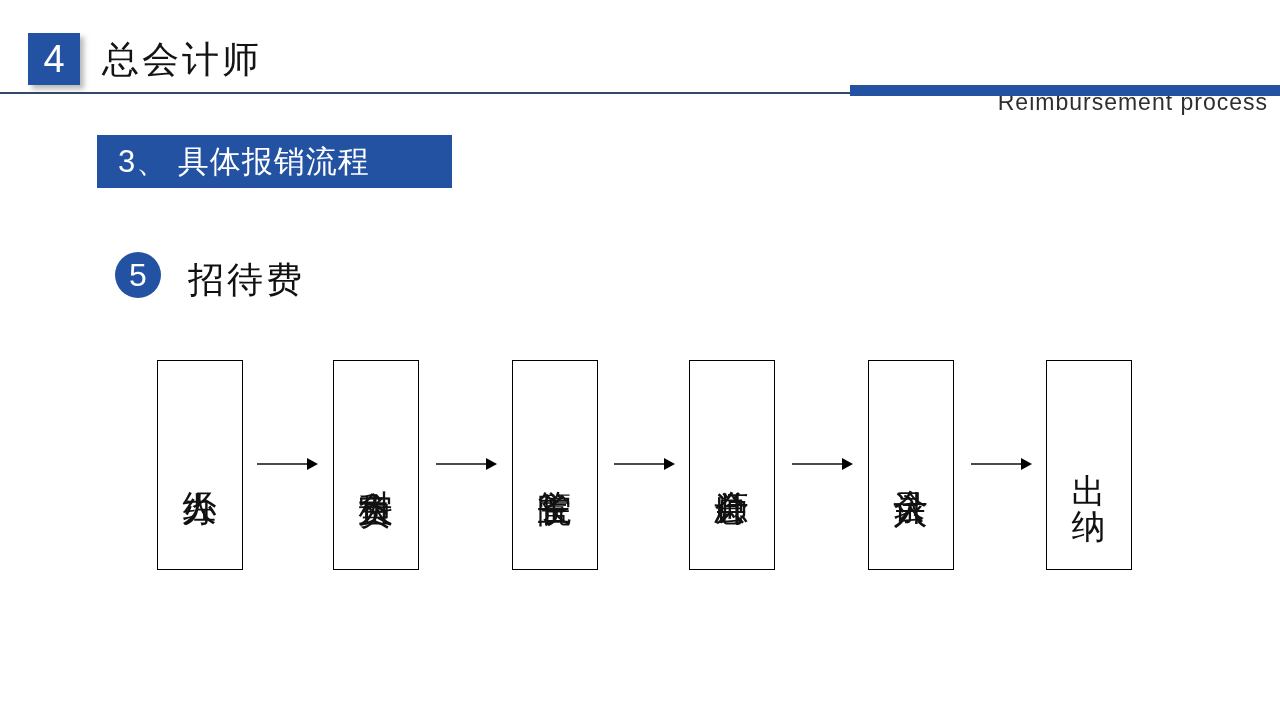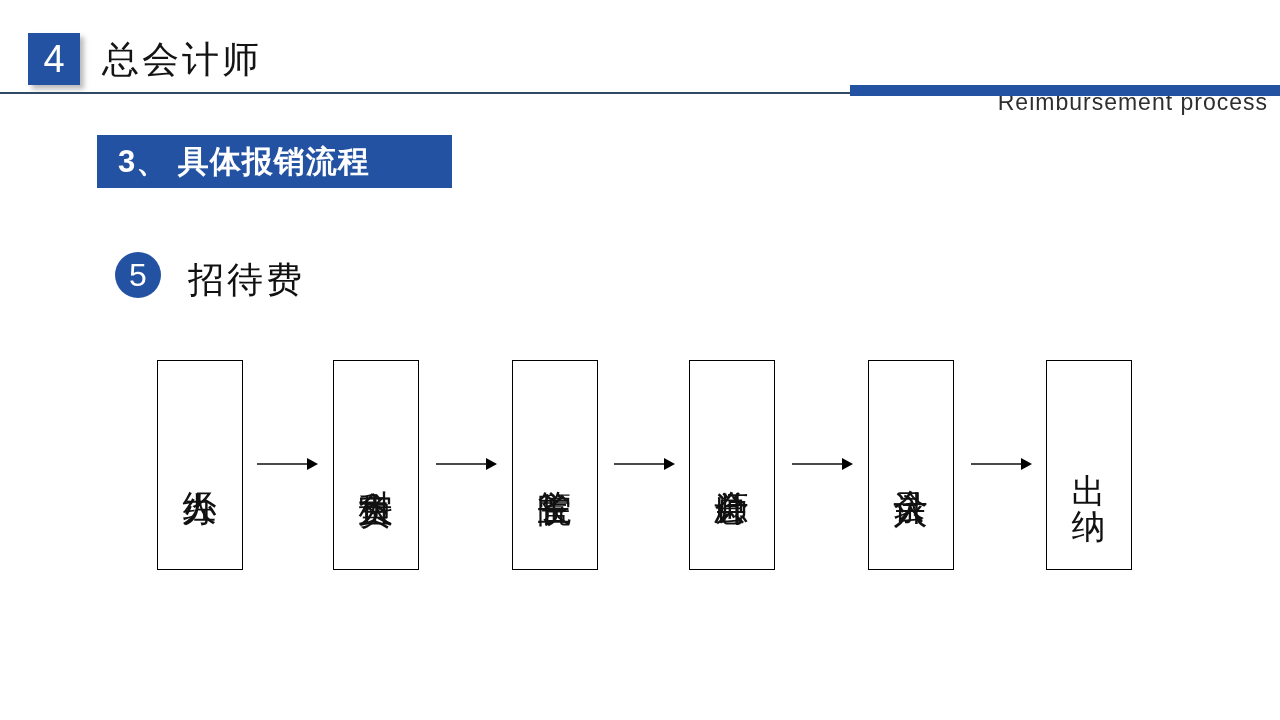--- a/index.html
+++ b/index.html
@@ -63,21 +63,20 @@
     position: absolute;
     left: 97px; top: 135px;
     width: 355px; height: 53px;
     background: #2452A3;
     color: #ffffff;
     font-size: 31px;
     line-height: 53px;
     padding-left: 21px;
     letter-spacing: 1px;
     white-space: nowrap;
-    font-weight: bold;
   }
 
   
   .item-badge {
     position: absolute;
     left: 115px; top: 252px;
     width: 46px; height: 46px;
     border-radius: 50%;
     background: #2452A3;
     color: #ffffff;

